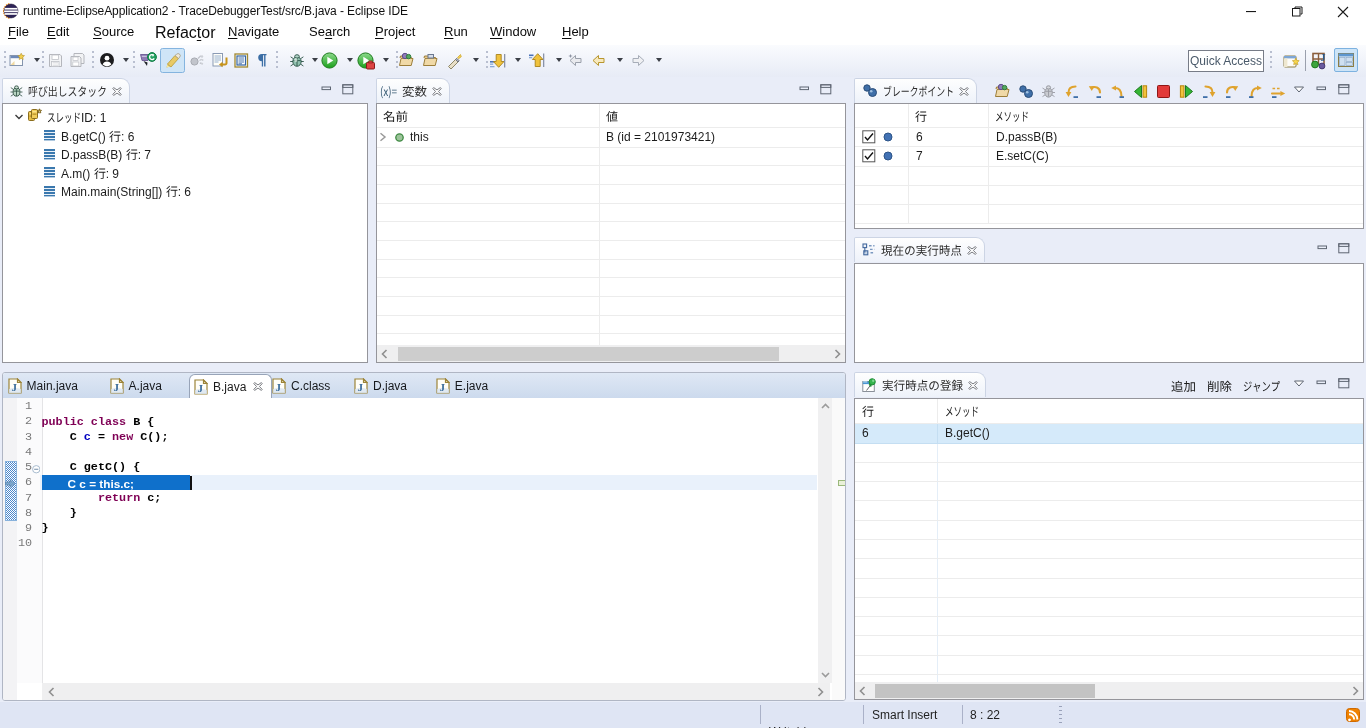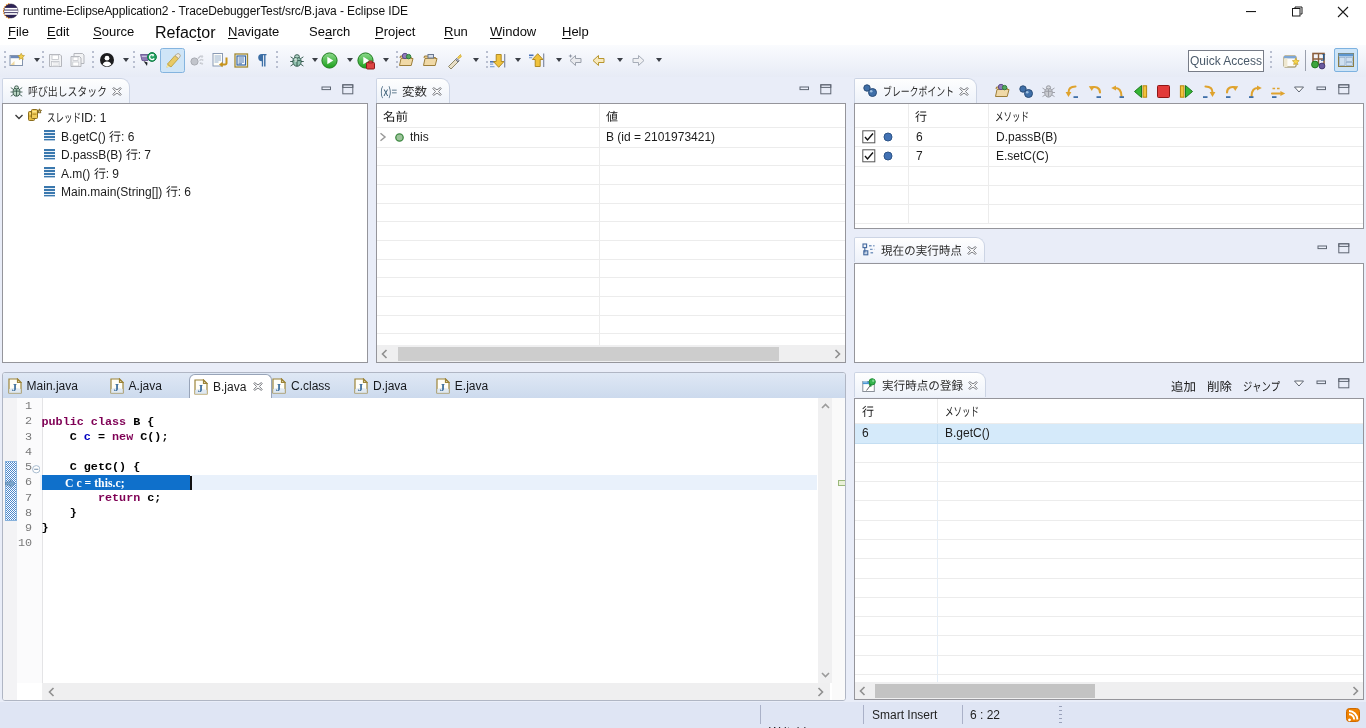--- a/index.html
+++ b/index.html
@@ -807,21 +807,21 @@
     <svg style="position:absolute;left:28.5px;top:92px" width="8.5" height="8.5" viewBox="0 0 9 9">
       <circle cx="4.5" cy="4.5" r="3.9" fill="#fff" stroke="#a3b8cc"></circle>
       <path d="M2.3 4.5h4.4" stroke="#6a86a2" stroke-width="1"></path>
     </svg>
     <div style="position:absolute;left:36.5px;top:102.2px;width:777px;height:15.3px;background:#e9f1fb"></div>
     <div style="position:absolute;left:38.6px;top:102.2px;width:148.3px;height:15.3px;background:#0f70cb"></div>
     <div style="position:absolute;left:186.9px;top:102.6px;width:1.8px;height:14.5px;background:#111"></div>
     <div style="position:absolute;left:38.5px;top:41.65px;height:15.25px;font-family:'Liberation Mono',monospace;font-size:11.75px;font-weight:bold;letter-spacing:0px;line-height:15.25px;white-space:pre"><span style="color:#7f0055">public class </span><span style="color:#000">B {</span></div>
     <div style="position:absolute;left:38.5px;top:56.9px;height:15.25px;font-family:'Liberation Mono',monospace;font-size:11.75px;font-weight:bold;letter-spacing:0px;line-height:15.25px;white-space:pre"><span style="color:#000">    C </span><span style="color:#0000c0">c</span><span style="color:#000"> = </span><span style="color:#7f0055">new</span><span style="color:#000"> C();</span></div>
     <div style="position:absolute;left:38.5px;top:87.4px;height:15.25px;font-family:'Liberation Mono',monospace;font-size:11.75px;font-weight:bold;letter-spacing:0px;line-height:15.25px;white-space:pre"><span style="color:#000">    C getC() {</span></div>
-    <div style="position:absolute;left:38.5px;top:102.65px;height:15.25px;font-family:Liberation Serif, serif;font-size:11.75px;font-weight:bold;letter-spacing:0px;line-height:15.25px;white-space:pre"><span style="color:#fff">        C c = this.c;</span></div>
+    <div style="position:absolute;left:38.5px;top:102.65px;height:15.25px;font-family:Liberation Sans, sans-serif;font-size:11.75px;font-weight:bold;letter-spacing:0px;line-height:15.25px;white-space:pre"><span style="color:#fff">        C c = this.c;</span></div>
     <div style="position:absolute;left:38.5px;top:117.9px;height:15.25px;font-family:'Liberation Mono',monospace;font-size:11.75px;font-weight:bold;letter-spacing:0px;line-height:15.25px;white-space:pre"><span style="color:#000">        </span><span style="color:#7f0055">return</span><span style="color:#000"> c;</span></div>
     <div style="position:absolute;left:38.5px;top:133.15px;height:15.25px;font-family:'Liberation Mono',monospace;font-size:11.75px;font-weight:bold;letter-spacing:0px;line-height:15.25px;white-space:pre"><span style="color:#000">    }</span></div>
     <div style="position:absolute;left:38.5px;top:148.4px;height:15.25px;font-family:'Liberation Mono',monospace;font-size:11.75px;font-weight:bold;letter-spacing:0px;line-height:15.25px;white-space:pre"><span style="color:#000">}</span></div>
     <div style="position:absolute;left:815px;top:25px;width:14px;bottom:17px;background:#f0f0f1">
       <svg style="position:absolute;left:3px;top:5px" width="9" height="6" viewBox="0 0 9 6">
         <path d="M1 5 L4.5 1.5 8 5" fill="none" stroke="#9b9b9b" stroke-width="1.6"></path>
       </svg>
       <svg style="position:absolute;left:3px;bottom:5px" width="9" height="6" viewBox="0 0 9 6">
         <path d="M1 1 L4.5 4.5 8 1" fill="none" stroke="#9b9b9b" stroke-width="1.6"></path>
       </svg>
@@ -969,20 +969,20 @@
         </span>
       </div>
     </div>
   </div>
 <div class="statusbar">
     <span class="ssep" style="left:760px"></span>
     <span class="ssep" style="left:863px"></span>
     <span class="ssep" style="left:962px"></span>
     <span style="position:absolute;left:769px;top:23px">Writable</span>
     <span style="position:absolute;left:872px;top:6px">Smart Insert</span>
-    <span style="position:absolute;left:970px;top:6px">6 : 22</span>
+    <span style="position:absolute;left:970px;top:6px">8 : 22</span>
     <span style="position:absolute;left:1059px;top:4px;width:3px;height:17px;background:repeating-linear-gradient(#9aa2ba 0 1.5px,transparent 1.5px 4px)"></span>
     <span style="position:absolute;left:1346px;top:6px"><svg width="14" height="14" viewBox="0 0 14 14">
         <rect x="0.5" y="0.5" width="13" height="13" rx="3" fill="#ef8200" stroke="#d06a00"></rect>
         <path d="M3.5 10.5a1.4 1.4 0 1 0 .01 0z" fill="#fff"></path>
         <path d="M3 7.2a4.2 4.2 0 0 1 4.2 4.2h1.9A6.1 6.1 0 0 0 3 5.3z" fill="#fff"></path>
         <path d="M3 4a7.4 7.4 0 0 1 7.4 7.4h1.9A9.3 9.3 0 0 0 3 2.1z" fill="#fff"></path>
       </svg></span>
   </div>
 </body></html>

